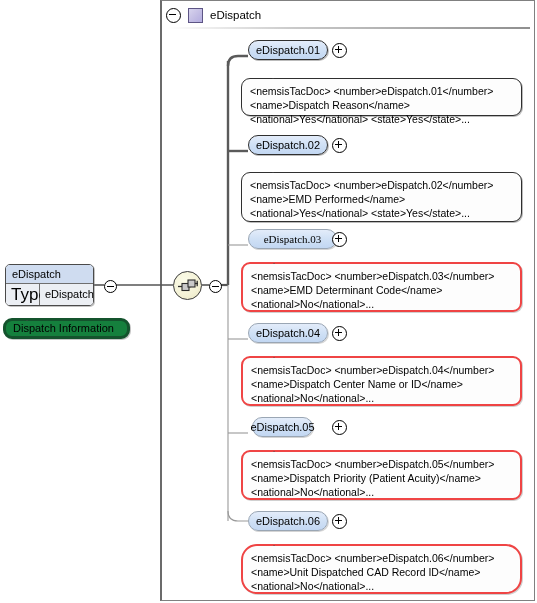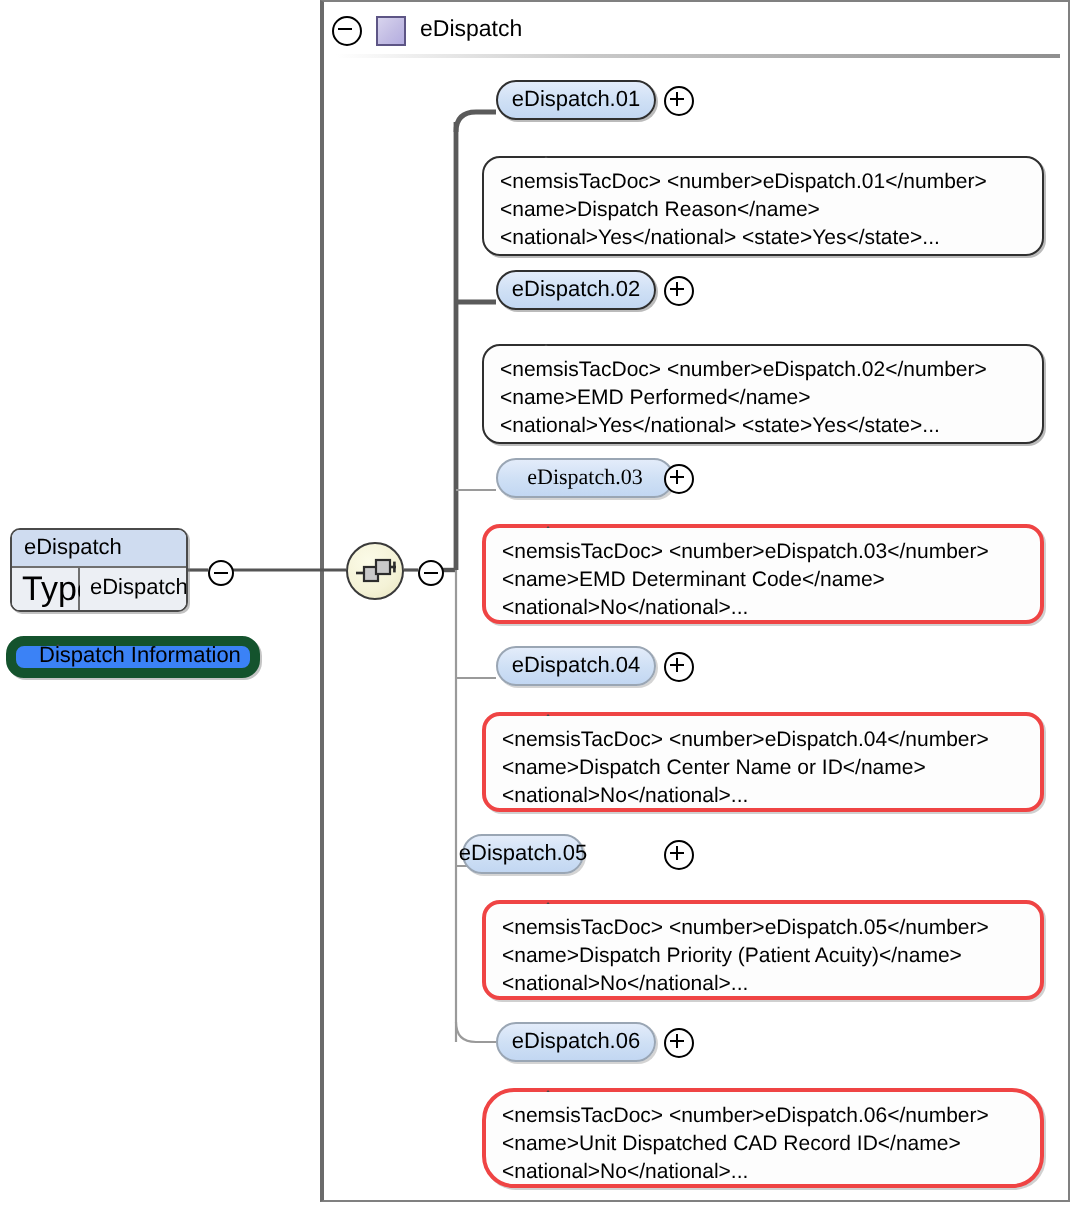--- a/index.html
+++ b/index.html
@@ -153,26 +153,25 @@
     font-size: 11px;
     color: #000;
     padding-left: 5px;
     box-sizing: border-box;
     background: #eceff4;
   }
 
   
   .callout {
     position: absolute;
-    border: 5px solid #14532d;
+    border: 3px solid #14532d;
     border-radius: 9px;
-    background: #3b82f6;
+    background: #15803d;
     box-sizing: border-box;
     box-shadow: 1px 1px 0 rgba(140,140,140,0.5);
-    justify-content: center;
   }
   .callout-text {
     font-size: 11px;
     color: #000;
     line-height: 15px;
     white-space: nowrap;
   }
   .callout-tail {
     position: absolute;
     width: 15px;
@@ -358,21 +357,21 @@
       <line x1="17" y1="4.5" x2="20" y2="4.5" stroke="#2c2c2c" stroke-width="1.3"></line>
       <line x1="19.2" y1="1.8" x2="19.2" y2="7.2" stroke="#2c2c2c" stroke-width="1.3"></line>
     </svg>
   </div>
   <span class="minus-box toggle" style="left:209px; top:280px;"></span>
 
   <div class="elem-node required" style="left:248px; top:40px; width:80px;">
     <span>eDispatch.01</span>
   </div>
   <span class="plus-box elem-expand" style="left:332px; top:43px;"></span>
-  <div class="anno required" style="left:241px; top:78px; width:281px; height:50px;">
+  <div class="anno required" style="left:241px; top:78px; width:281px; height:38px;">
     <span class="callout-tail" style="left:24px;"></span>
     <div class="anno-line">&lt;nemsisTacDoc&gt; &lt;number&gt;eDispatch.01&lt;/number&gt;</div>
     <div class="anno-line">&lt;name&gt;Dispatch Reason&lt;/name&gt;</div>
     <div class="anno-line">&lt;national&gt;Yes&lt;/national&gt; &lt;state&gt;Yes&lt;/state&gt;...</div>
   </div>
 
   <div class="elem-node required" style="left:248px; top:135px; width:80px;">
     <span>eDispatch.02</span>
   </div>
   <span class="plus-box elem-expand" style="left:332px; top:138px;"></span>
@@ -398,21 +397,21 @@
     <span>eDispatch.04</span>
   </div>
   <span class="plus-box elem-expand" style="left:332px; top:326px;"></span>
   <div class="anno optional" style="left:241px; top:356px; width:281px; height:50px;">
     <span class="callout-tail" style="left:24px;"></span>
     <div class="anno-line">&lt;nemsisTacDoc&gt; &lt;number&gt;eDispatch.04&lt;/number&gt;</div>
     <div class="anno-line">&lt;name&gt;Dispatch Center Name or ID&lt;/name&gt;</div>
     <div class="anno-line">&lt;national&gt;No&lt;/national&gt;...</div>
   </div>
 
-  <div class="elem-node optional" style="left:231px; top:417px; width:61px;border-radius:10px;">
+  <div class="elem-node optional" style="left:252px; top:417px; width:61px;border-radius:10px;">
     <span>eDispatch.05</span>
   </div>
   <span class="plus-box elem-expand" style="left:332px; top:420px;"></span>
   <div class="anno optional" style="left:241px; top:450px; width:281px; height:50px;">
     <span class="callout-tail" style="left:24px;"></span>
     <div class="anno-line">&lt;nemsisTacDoc&gt; &lt;number&gt;eDispatch.05&lt;/number&gt;</div>
     <div class="anno-line">&lt;name&gt;Dispatch Priority (Patient Acuity)&lt;/name&gt;</div>
     <div class="anno-line">&lt;national&gt;No&lt;/national&gt;...</div>
   </div>
 

